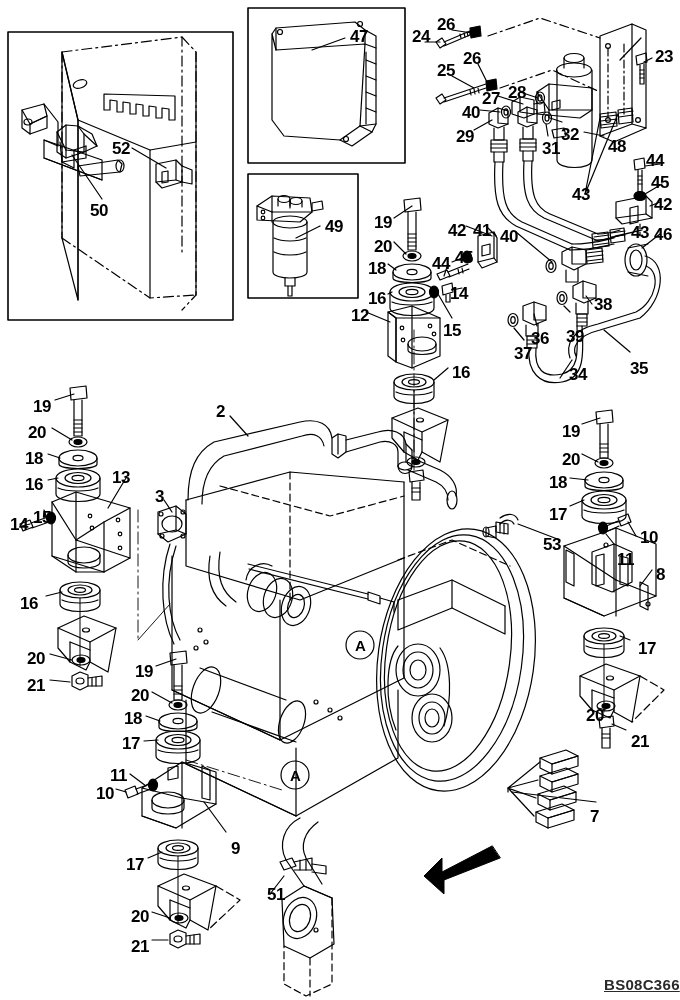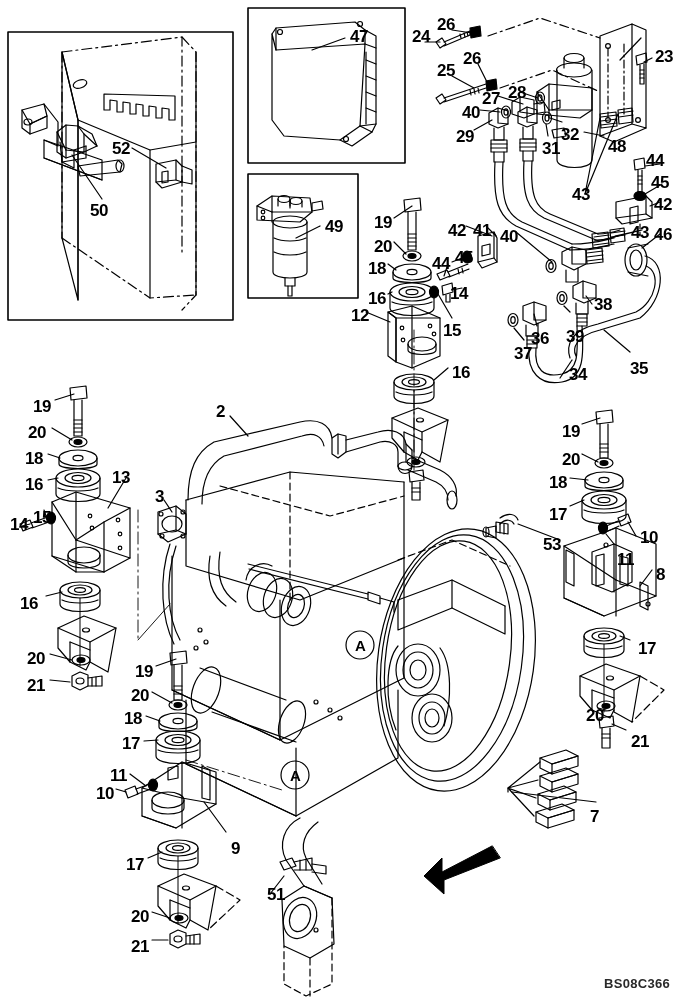--- a/index.html
+++ b/index.html
@@ -4,21 +4,21 @@
 <style>
   html,body{margin:0;padding:0;background:#ffffff;}
   body{width:680px;height:1000px;position:relative;overflow:hidden;
        font-family:"Liberation Sans", sans-serif;}
   #stage{position:absolute;left:0;top:0;width:680px;height:1000px;}
   svg{position:absolute;left:0;top:0;}
   .callout{position:absolute;font-family:"Liberation Sans",sans-serif;
            font-weight:bold;font-size:17px;color:#000;line-height:1;
            letter-spacing:-0.5px;white-space:nowrap;}
   .codetag{position:absolute;font-family:"Liberation Sans",sans-serif;
-           font-size:13px;font-weight:bold;color:#2a2a2a;letter-spacing:0.3px;}
+           font-size:15px;font-weight:bold;color:#2a2a2a;letter-spacing:0.3px;text-decoration:underline;}
   .sectionletter{position:absolute;font-family:"Liberation Sans",sans-serif;
            font-weight:bold;font-size:15px;color:#000;}
 </style>
 </head>
 <body>
 
 <div id="stage">
 
 <svg width="680" height="1000" viewBox="0 0 680 1000" fill="none" stroke="#000" stroke-width="1.2" stroke-linecap="round" stroke-linejoin="round">
 

